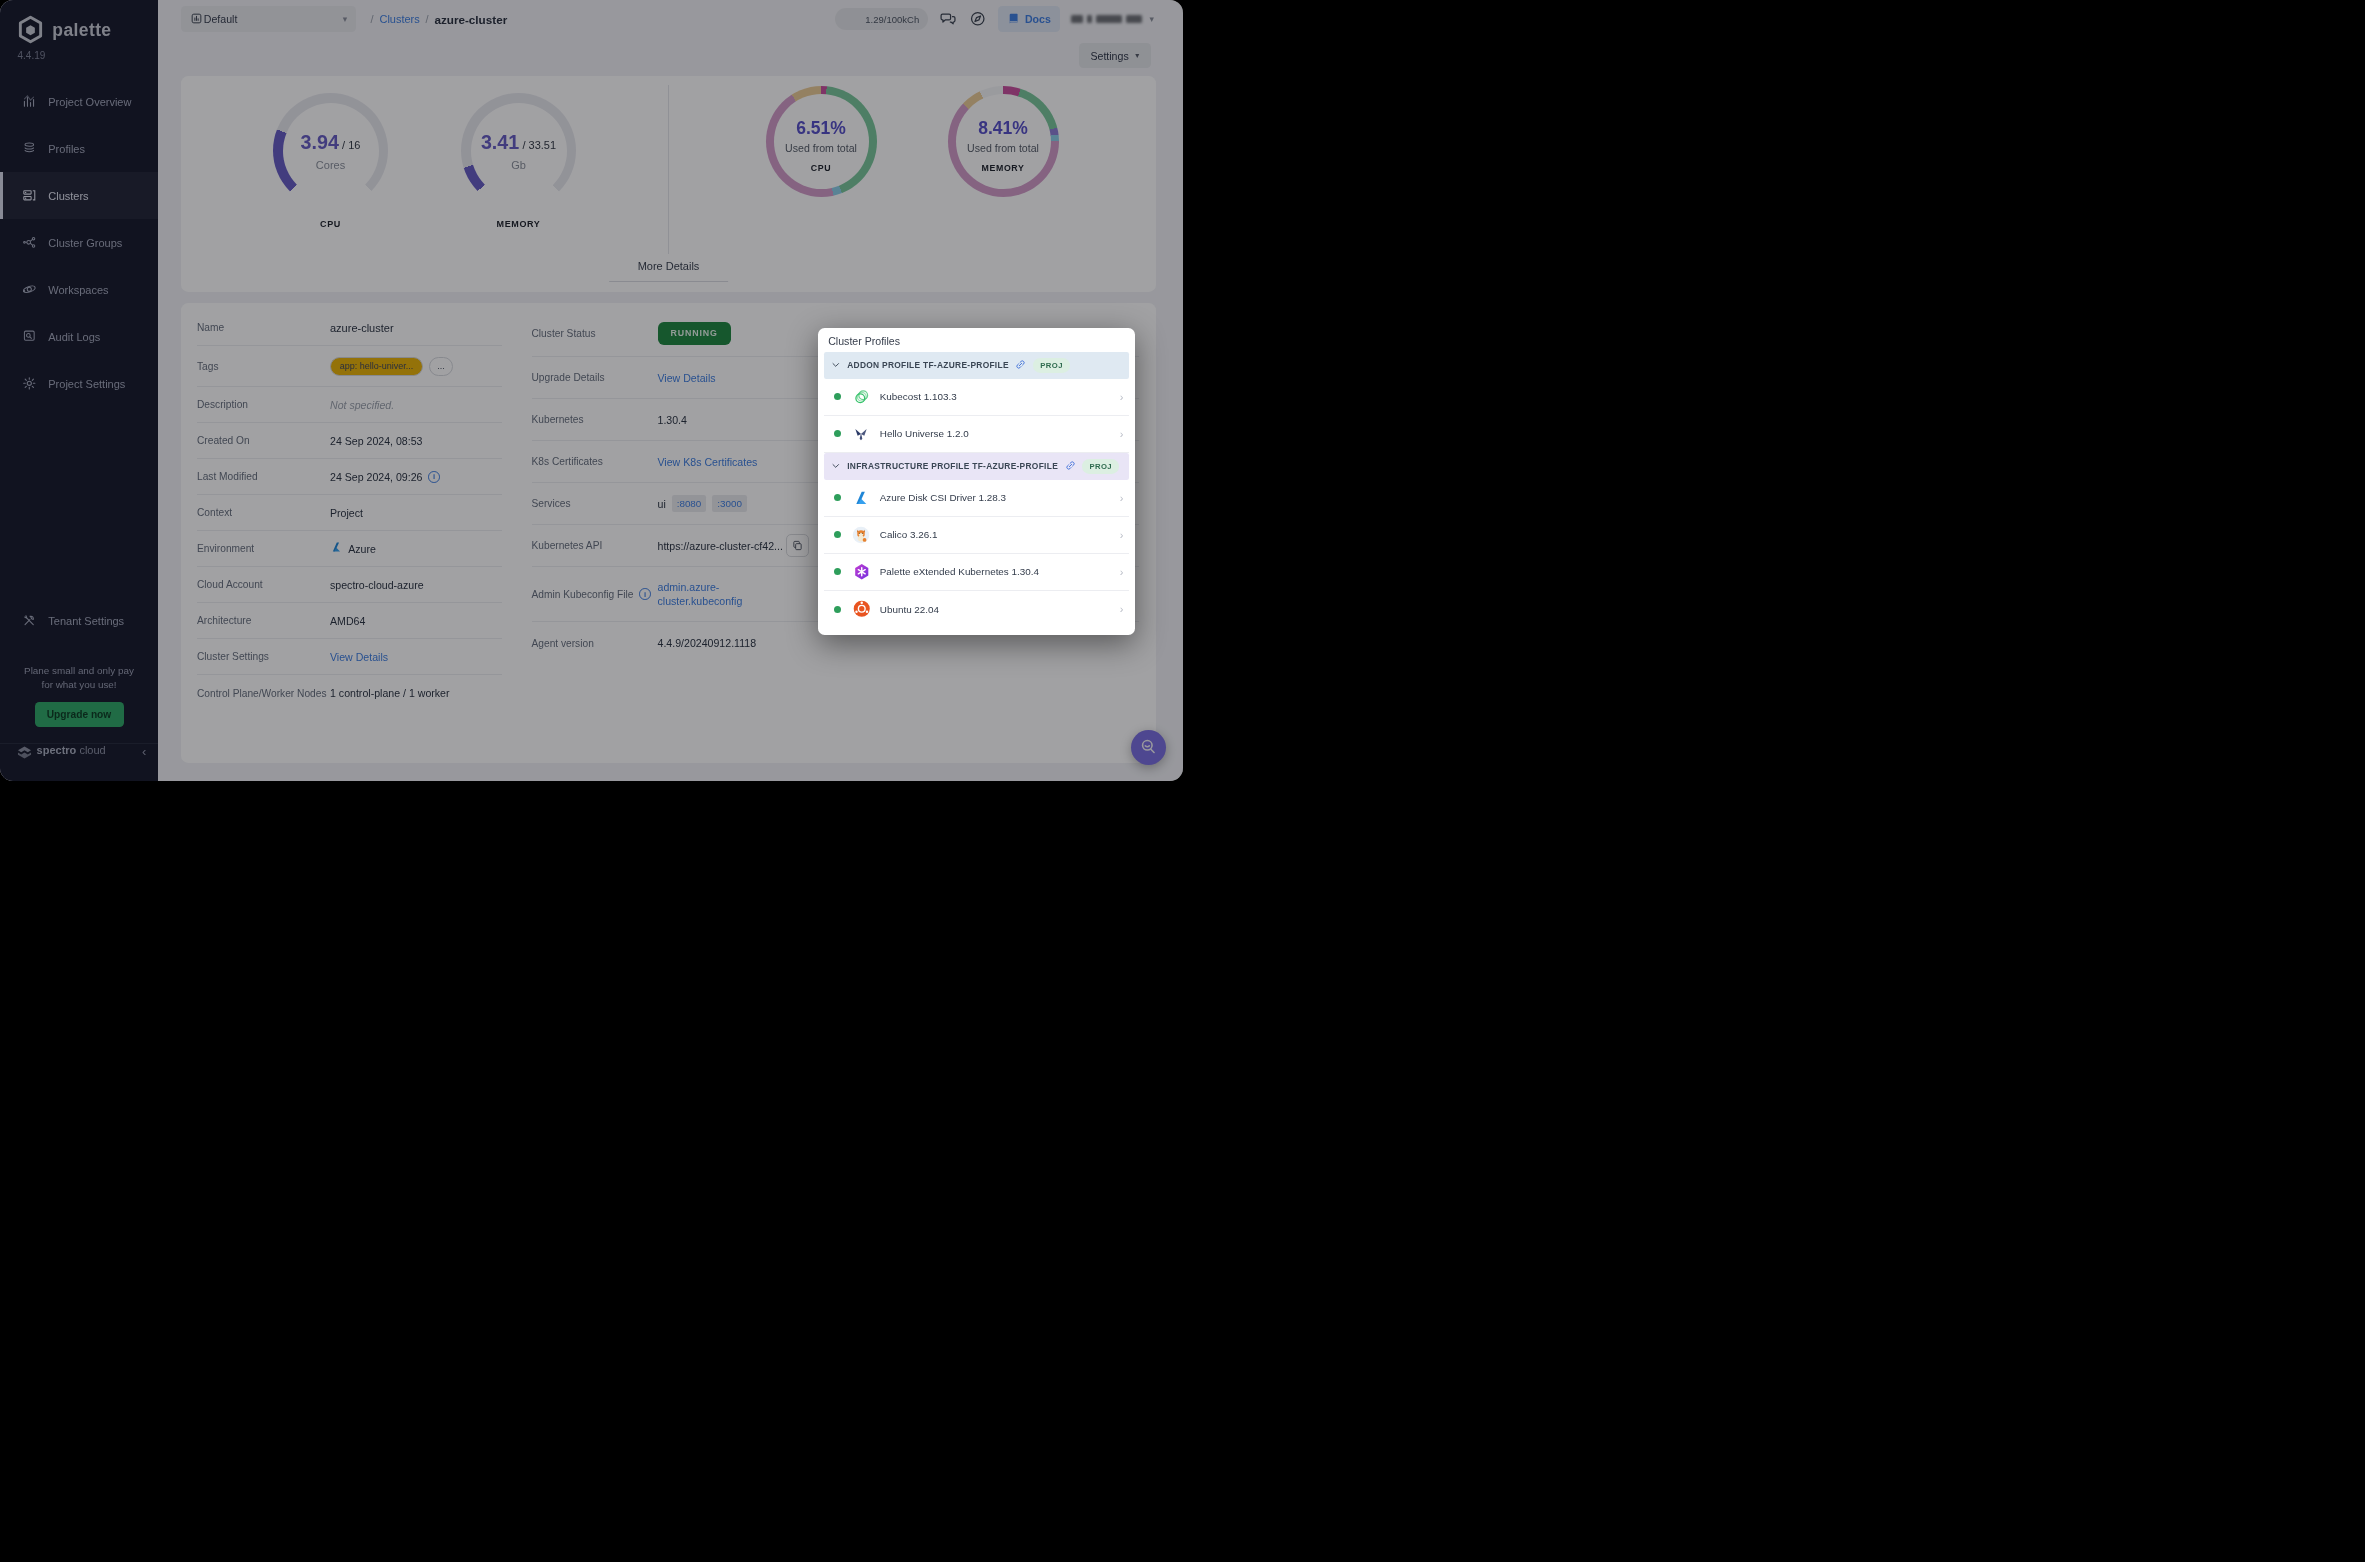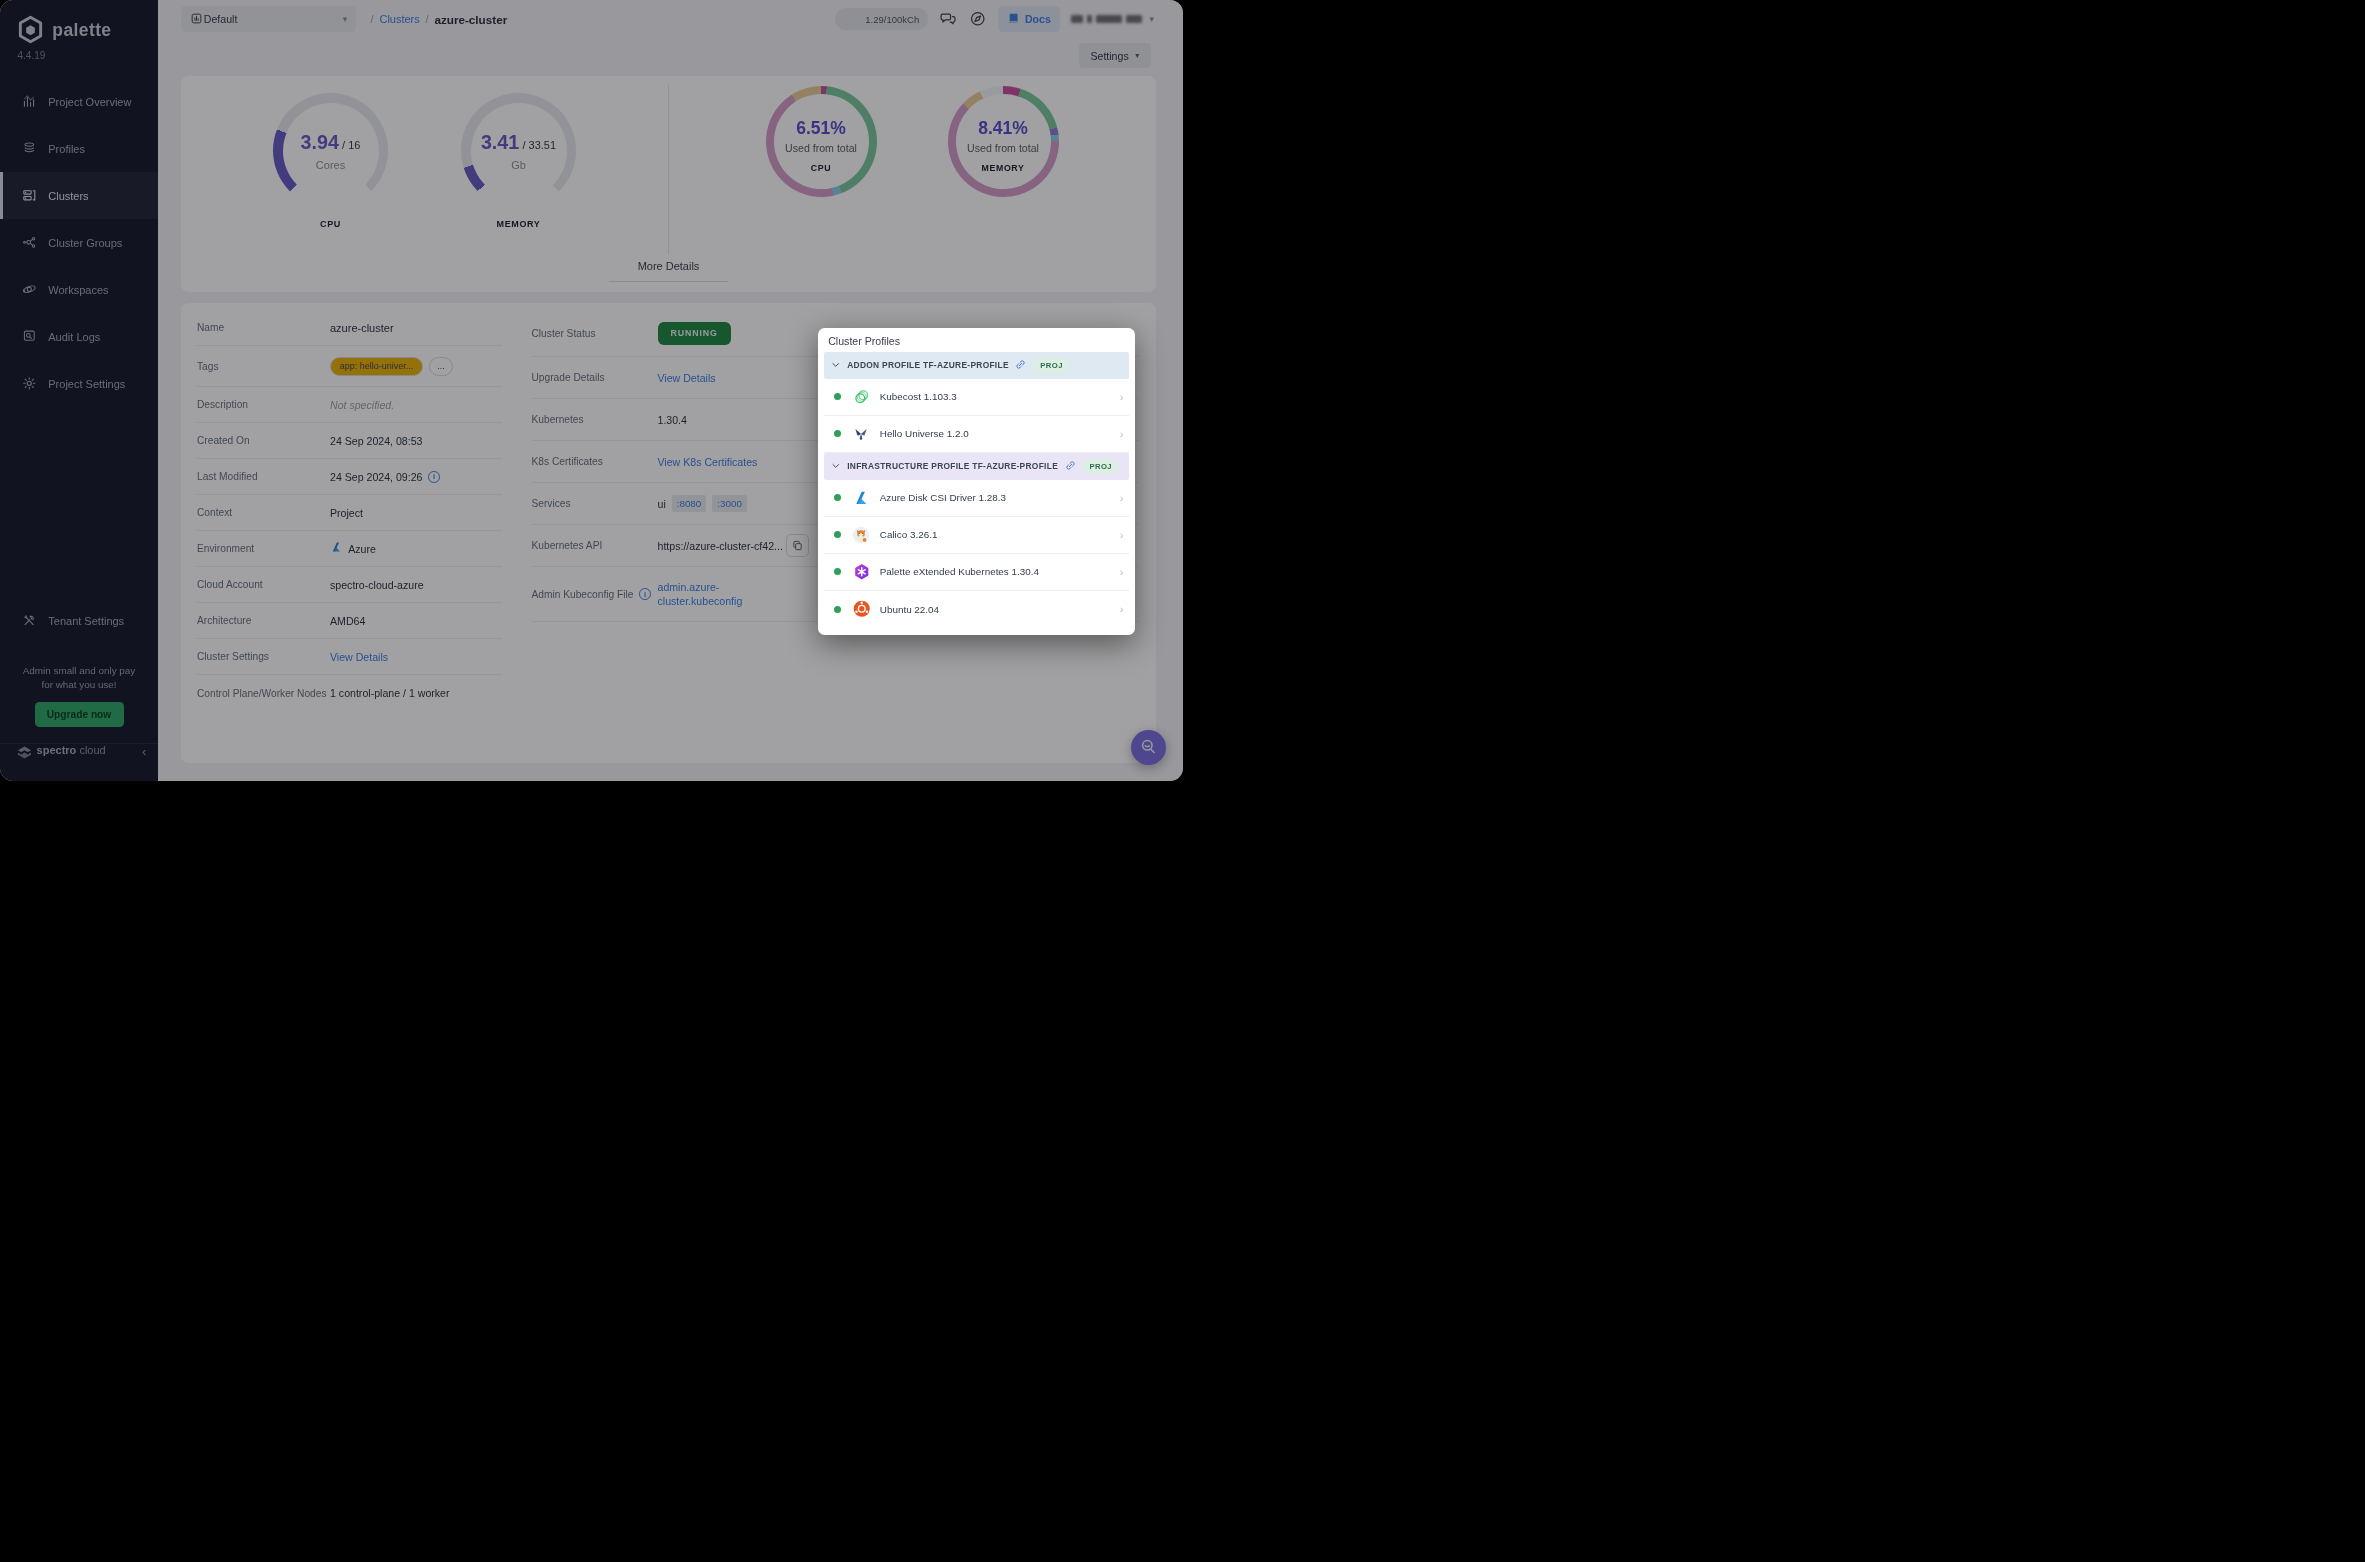--- a/index.html
+++ b/index.html
@@ -198,21 +198,21 @@
     <div class="sidebar-bottom">
       <div class="nav-item">
         <span><svg width="14.6" height="14.6" viewBox="0 0 24 24" fill="none" stroke="currentColor" stroke-width="1.8" stroke-linecap="round">
               <path d="M5 19 L13 11"></path>
               <path d="M13.5 5.5 a4 4 0 0 1 5 5 l-2 -0.5 -1 -1 -0.5 -2 Z"></path>
               <path d="M18.5 19 L8 8.5 M6.5 4.5 L8 8.5 M4.5 6.5 L8 8.5"></path>
             </svg></span>
         <span>Tenant Settings</span>
       </div>
       <div class="promo">
-        <div>Admin small and only pay</div>
+        <div>Plane small and only pay</div>
         <div>for what you use!</div>
       </div>
       <button class="upgrade-btn">Upgrade now</button>
       <div class="side-footer">
         <span><svg width="19" height="19" viewBox="0 0 32 32" fill="#8A8FA0">
               <path d="M16 4 L27 10.5 L21.5 13.7 L16 10.5 L10.5 13.7 L5 10.5 Z"></path>
               <path d="M5 14.5 L10.5 17.7 L16 14.5 L21.5 17.7 L27 14.5 L27 18 L16 24.5 L5 18 Z" opacity=".85"></path>
             </svg></span>
         <span class="fbrand"><b>spectro</b> <span>cloud</span></span>
         <button class="collapse">‹</button>
@@ -420,20 +420,24 @@
                 </svg>
               </button>
           </div>
           <div class="drow tall">
             <span class="dlabel" style="display:flex;align-items:center;gap:5.8px">
               <span>Admin Kubeconfig File</span>
               <i class="info-i">i</i>
             </span>
             <a class="link wrap-narrow">admin.azure-cluster.kubeconfig</a>
           </div>
+          <div class="drow" style="border-bottom:none">
+            <span class="dlabel">Agent version</span>
+            <span class="dvalue">4.4.9/20240912.1118</span>
+          </div>
         </div>
       </section>
     </div>
   </div>
 
   <button class="fab">
     <span><svg width="19" height="19" viewBox="0 0 24 24" fill="none" stroke="#F2F2F6" stroke-width="2" stroke-linecap="round">
           <circle cx="10.5" cy="10.5" r="6"></circle>
           <path d="M15 15.5 L19 19.5"></path>
           <path d="M8 11.2 q2.5 2.3 5 0"></path>

